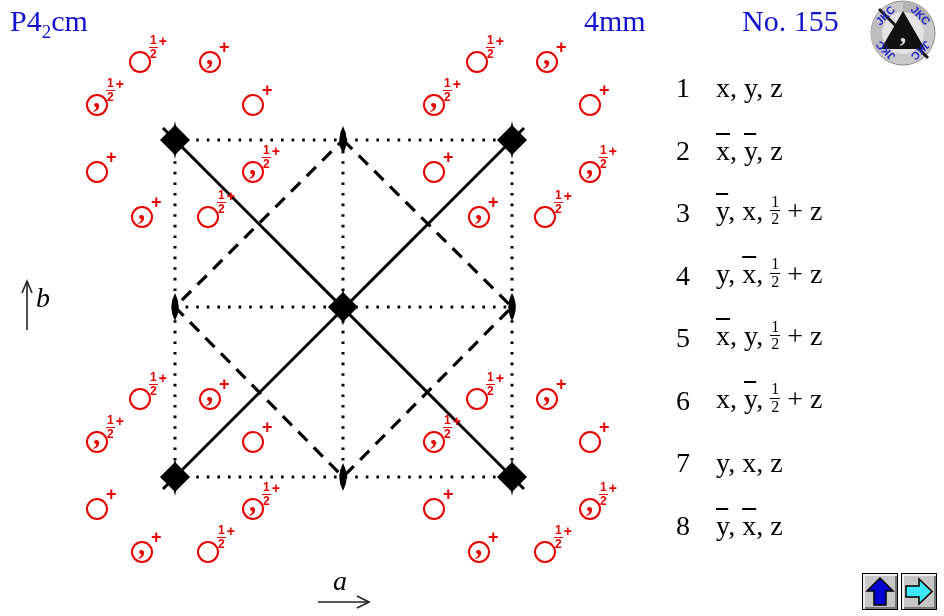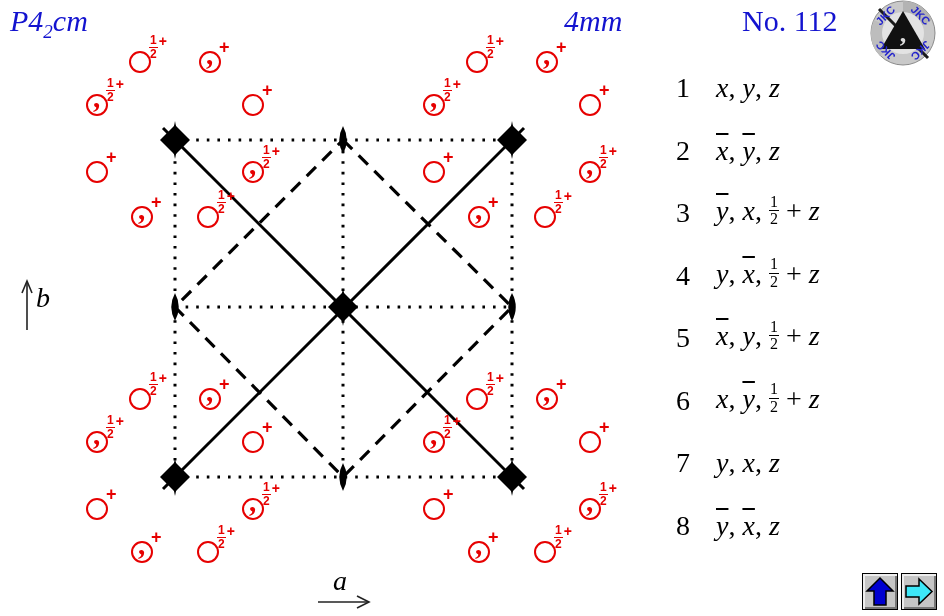--- a/index.html
+++ b/index.html
@@ -1,19 +1,19 @@
 <!DOCTYPE html>
 <html><head>
 <meta charset="utf-8">
 <style>
   html,body{margin:0;padding:0;background:#fff;}
   .page{position:relative;width:944px;height:616px;background:#fff;overflow:hidden;
         font-family:"Liberation Serif",serif;}
   .hdr{position:absolute;top:4px;font-size:30px;color:#1313cf;white-space:pre;}
-  .it{font-style:italic;}
+  .it{}
   .hdr sub{font-size:19px;}
   #diagram-svg{position:absolute;left:0;top:0;}
   .sol{stroke:#000;stroke-width:3;}
   .dsh{stroke:#000;stroke-width:3.2;stroke-dasharray:13 9;fill:none;}
   .dot{stroke:#000;stroke-width:3;stroke-dasharray:2.6 8;}
   .blk{fill:#000;}
   .axarrow{stroke:#222;stroke-width:1.6;fill:none;}
   .axl{position:absolute;font-style:italic;font-size:28px;color:#000;}
   
   .atom{position:absolute;width:22px;height:22px;box-sizing:border-box;
@@ -40,22 +40,22 @@
        border:1px solid #000;box-sizing:border-box;cursor:pointer;
        box-shadow:inset 2px 2px 0 #eee, inset -2px -2px 0 #777;}
   .btn svg{position:absolute;left:1px;top:1px;}
 </style>
 </head>
 <body>
 
 <div class="page">
 
   <span id="title-left" class="hdr it" style="left:10px">P4<sub>2</sub>cm</span>
-  <span class="hdr it" style="left:564px">4mm</span>
-  <span class="hdr" style="left:742px">No. 112</span>
+  <span class="hdr it" style="left:584px">4mm</span>
+  <span class="hdr" style="left:742px">No. 155</span>
 
   <svg width="74" height="68" viewBox="0 0 74 68" style="position:absolute;left:866px;top:0">
     <circle cx="37" cy="33" r="32" fill="#c9c9c9" stroke="#8a8a8a"></circle>
     <path d="M37,1 A32,32 0 0 1 66,20 L48,30 A12,12 0 0 0 37,21 Z" fill="#b3b3b3"></path>
     <path d="M8,20 A32,32 0 0 0 14,56 L28,42 A12,12 0 0 1 25,28 Z" fill="#bdbdbd"></path>
     <circle cx="37" cy="33" r="21" fill="#e3e3e3"></circle>
     <line x1="13" y1="9" x2="62" y2="58" stroke="#1a1a1a" stroke-width="3"></line>
     <path d="M37,11 L59,49 L15,49 Z" fill="#111"></path>
     <text x="37" y="42" text-anchor="middle" font-family="Liberation Serif,serif" font-weight="bold" font-size="26" fill="#dcdcdc">,</text>
     <g font-family="Liberation Sans,sans-serif" font-weight="bold" font-size="11" fill="#2525cc" text-anchor="middle">

